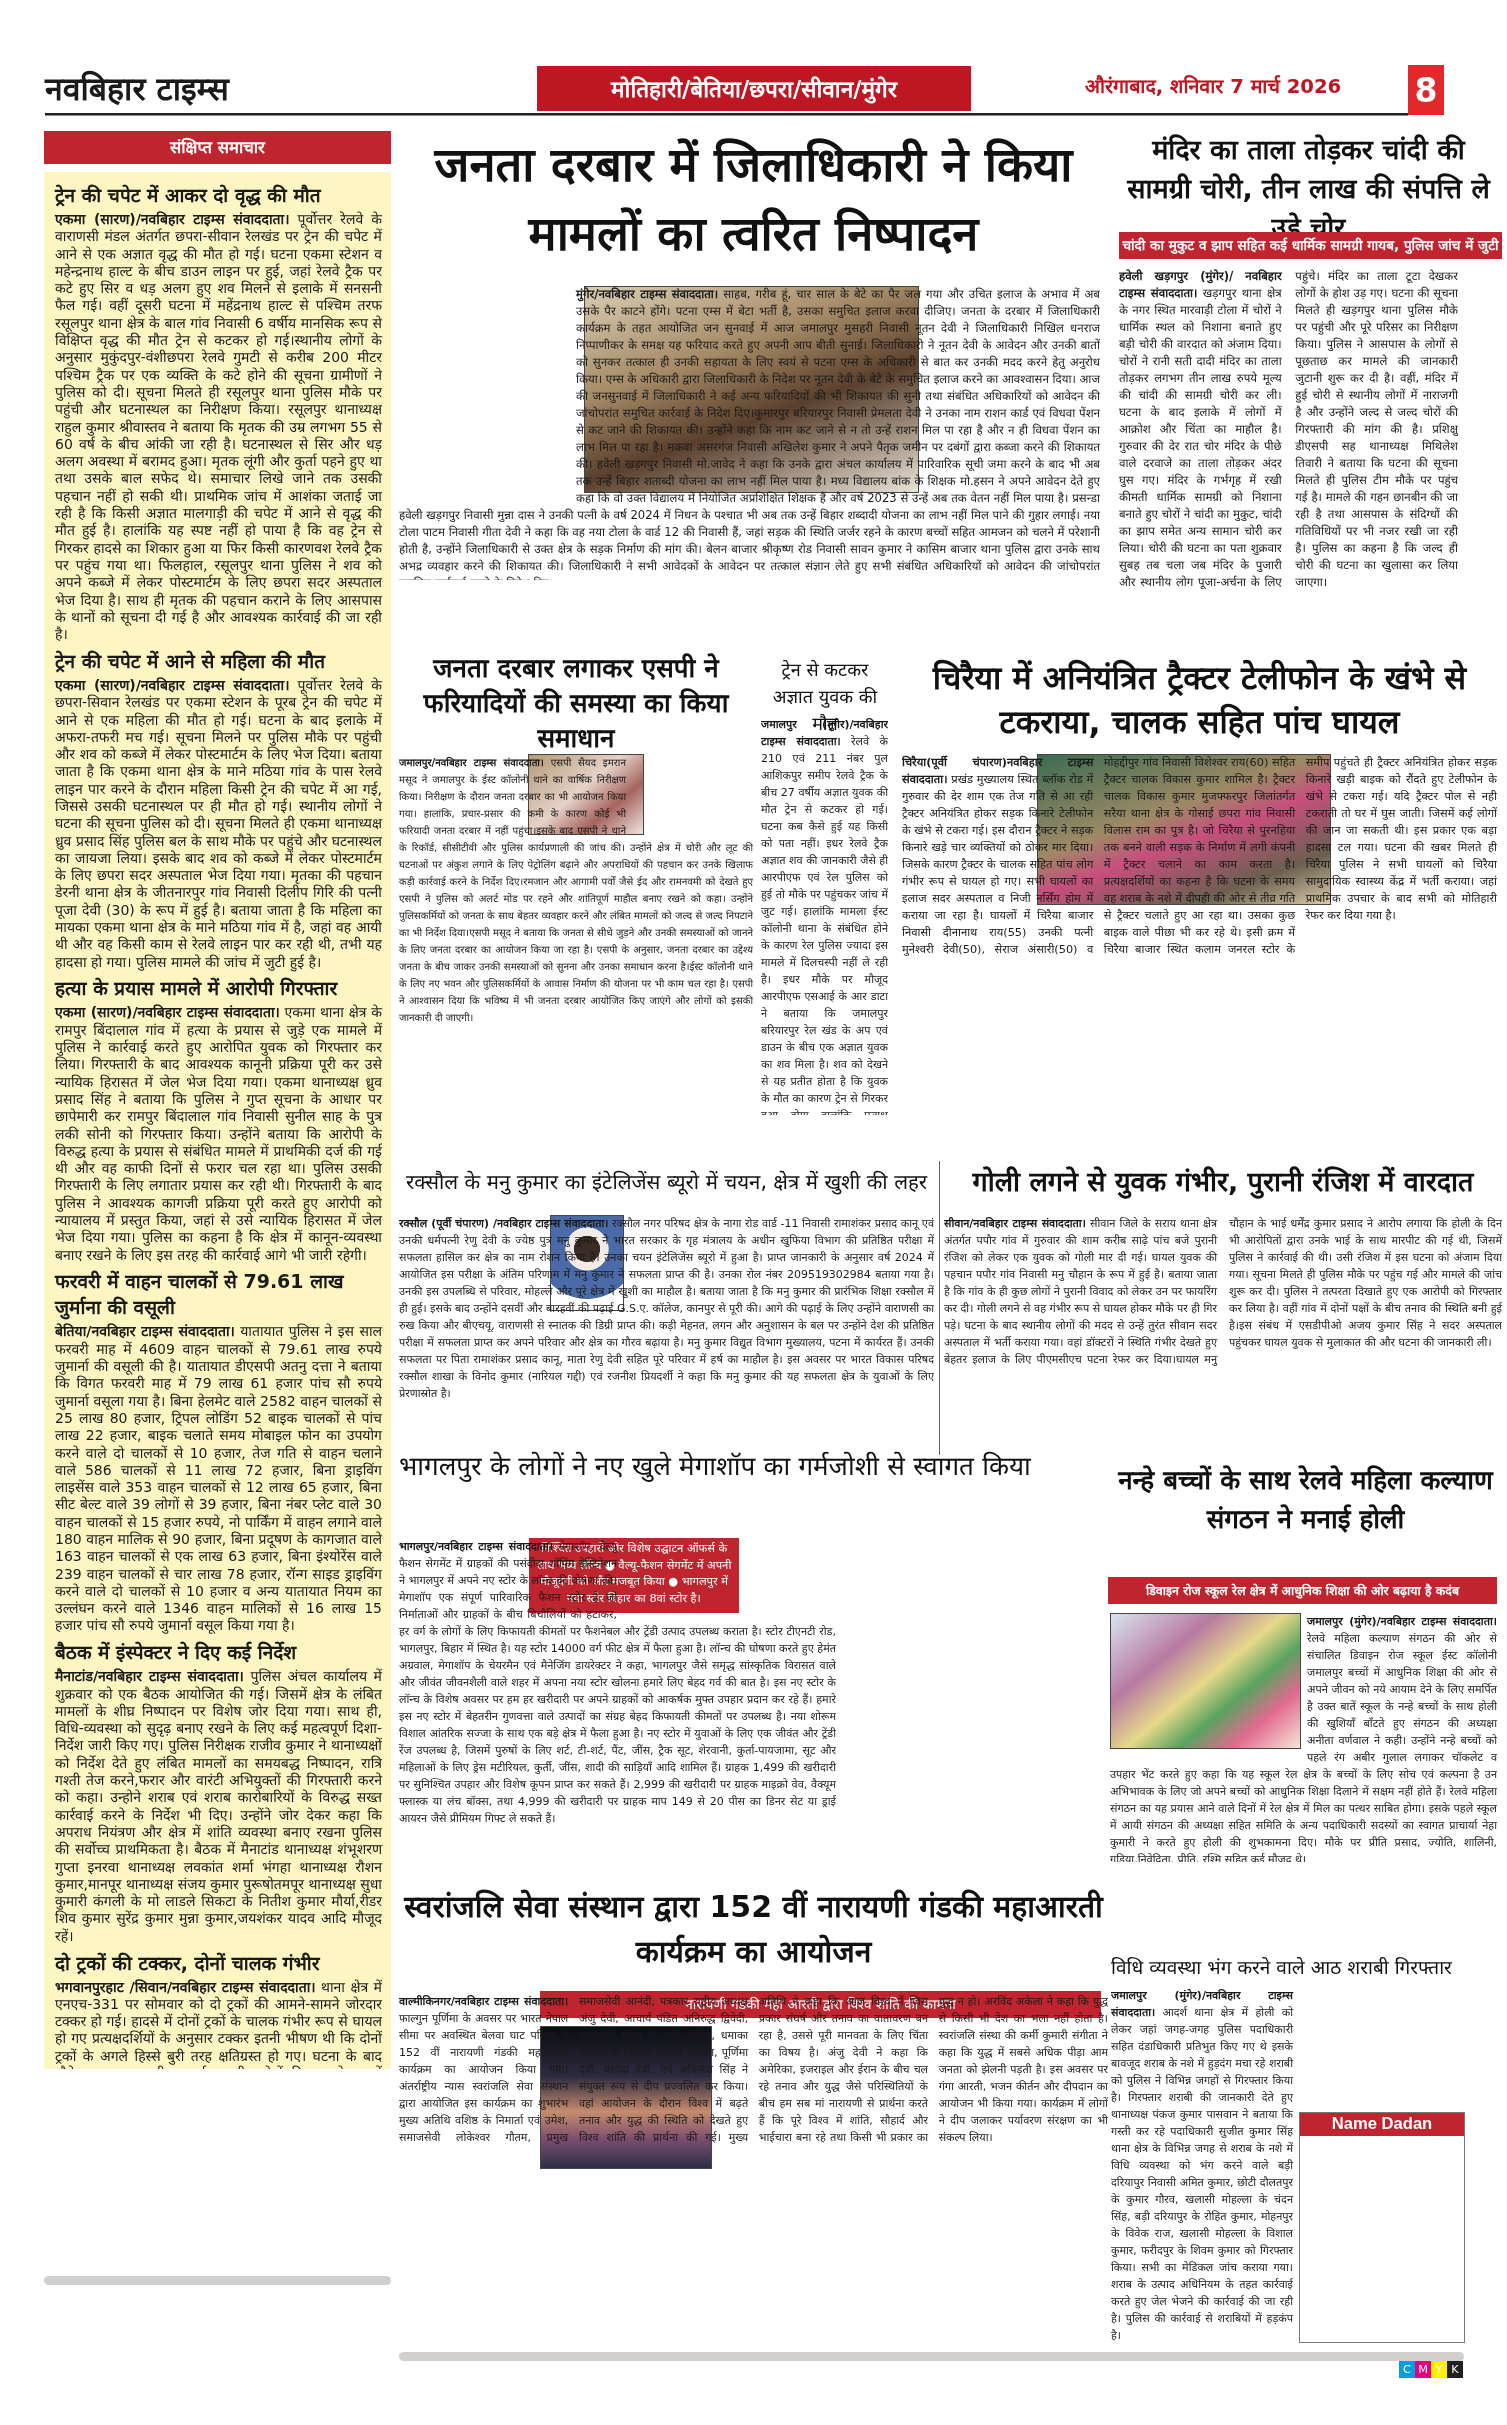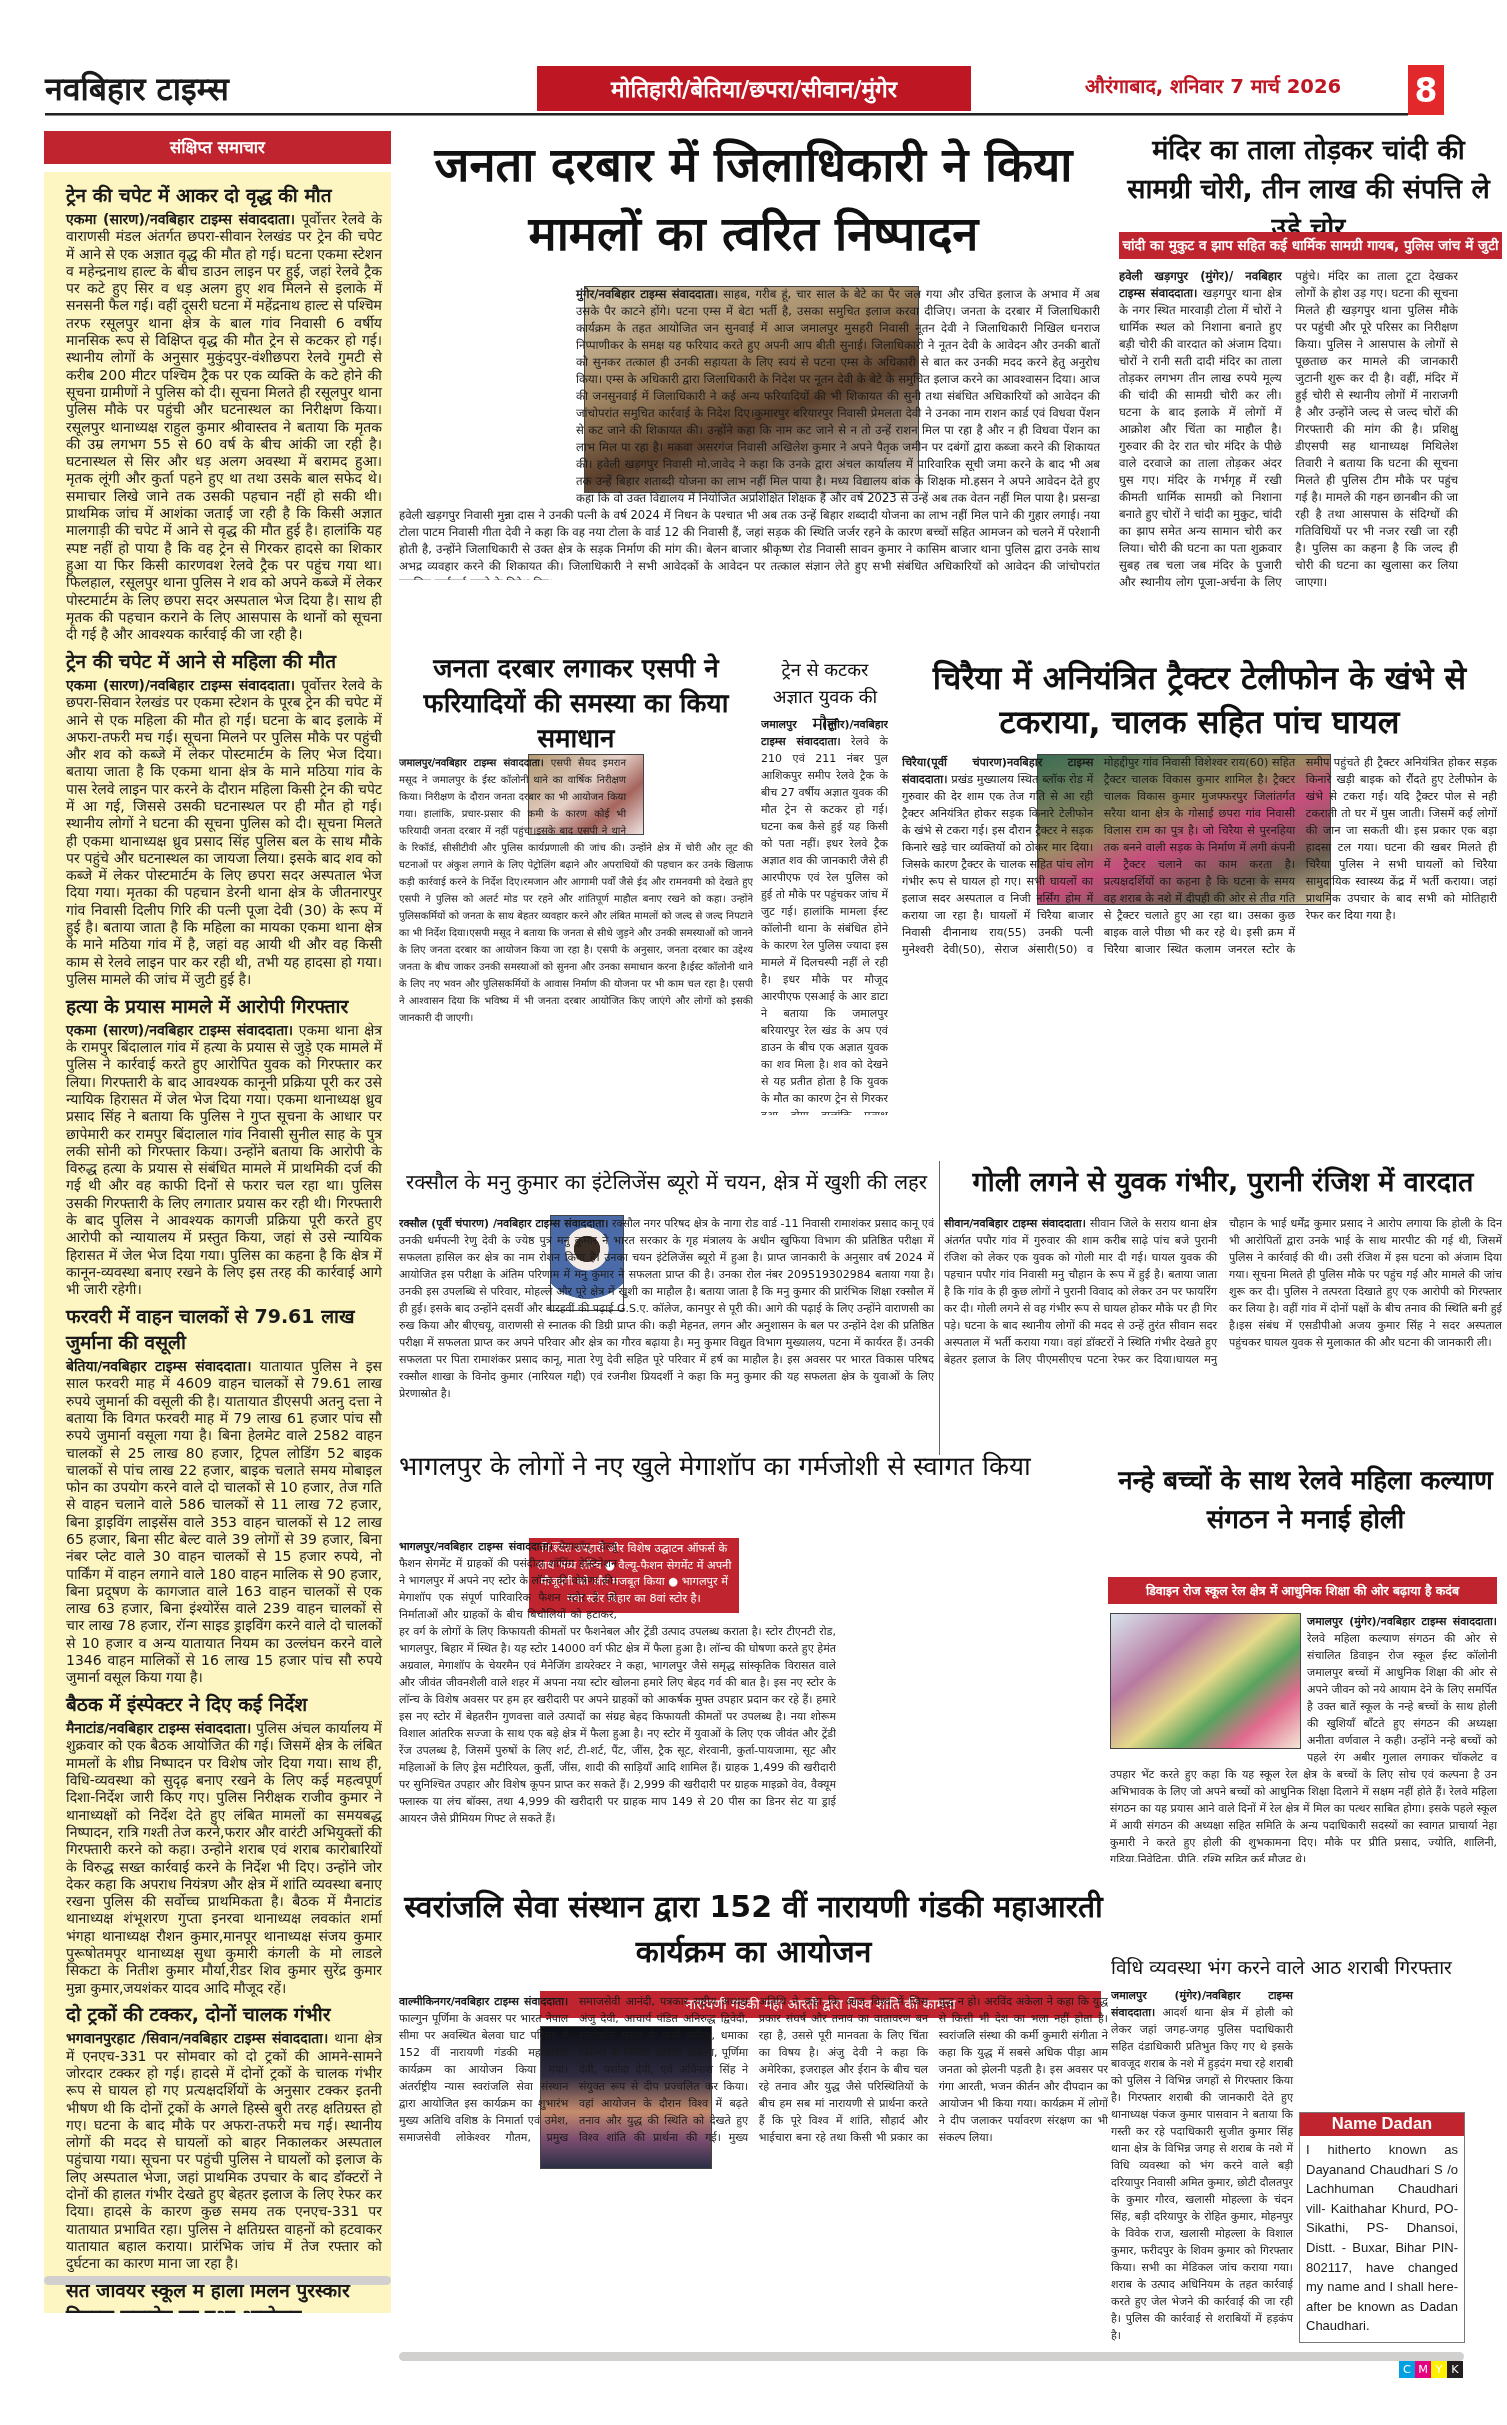--- a/index.html
+++ b/index.html
@@ -7,21 +7,21 @@
   body { font-family: "DejaVu Sans", "Liberation Sans", sans-serif; color: #1a1a1a; position: relative; }
   .abs { position: absolute; }
   .mast-title { left: 45px; top: 66px; font-size: 32px; font-weight: bold; font-family: "DejaVu Serif", serif; }
   .mast-band { left: 537px; top: 66px; width: 434px; height: 45px; background: #be1622; color: #fff; font-size: 22.6px; font-weight: bold; display: flex; align-items: center; justify-content: center; }
   .mast-date { left: 1085px; top: 72px; color: #be1622; font-size: 19.6px; font-weight: bold; }
   .mast-page { left: 1408px; top: 65px; width: 36px; height: 50px; background: #e2282a; color: #fff; font-size: 33px; font-weight: bold; display: flex; align-items: center; justify-content: center; }
   .mast-rule { left: 45px; top: 113px; width: 1363px; height: 3px; background: #222; border-bottom: 0.8px solid #888; }
 
   .brief { left: 44px; top: 131px; width: 347px; height: 2291px; }
   .brief-head { background: #c0242e; color: #fff; text-align: center; font-size: 16.6px; font-weight: bold; height: 33px; line-height: 33px; margin-bottom: 7.5px; }
-  .brief-body { background: #fdf6c2; padding: 6px 9px 15px 22px; height: 2141px; overflow: hidden; }
+  .brief-body { background: #fdf6c2; padding: 6px 9px 15px 11px; height: 1897px; overflow: hidden; }
   .brief h3 { font-size: 19px; font-weight: bold; line-height: 26px; margin: 4.5px 0 3px; }
   .brief p { font-size: 14px; line-height: 17.3px; text-align: justify; }
   .brief p b { font-weight: bold; }
   .brief .photo { height: 113px; margin: 4.5px 0; background: linear-gradient(135deg,#6f7d9a,#c9b6a5 40%,#8a4c4c 60%,#d8d3c8); border: 0.8px solid #555; }
   .scrollbar { left: 44px; top: 2276px; width: 347px; height: 9px; border-radius: 4.5px; background: #d2cfcf; }
 
   .headline { font-weight: bold; color: #111; font-family: "DejaVu Sans", sans-serif; text-align: center; line-height: 1.2; }
   .body-text { font-size: 11.6px; line-height: 17px; text-align: justify; column-gap: 10.6px; }
   .body-text b { font-weight: bold; }
   .photo-box { border: 1.5px solid #444; }
@@ -139,21 +139,20 @@
 </div>
 
 <div class="abs headline" style="left:1111px;top:1954px;width:377px;font-size:19px;line-height:27px;font-weight:normal;text-align:left;">विधि व्यवस्था भंग करने वाले आठ शराबी गिरफ्तार</div>
 <div class="abs body-text" style="left:1111px;top:1987px;width:354px;height:362px;overflow:hidden;font-size:11px;">
   <div style="float:right;width:172px;height:241px;margin-top:121px;"></div>
   <b>जमालपुर (मुंगेर)/नवबिहार टाइम्स संवाददाता।</b> <span>आदर्श थाना क्षेत्र में होली को लेकर जहां जगह-जगह पुलिस पदाधिकारी सहित दंडाधिकारी प्रतिभुत किए गए थे इसके बावजूद शराब के नशे में हुड़दंग मचा रहे शराबी को पुलिस ने विभिन्न जगहों से गिरफ्तार किया है। गिरफ्तार शराबी की जानकारी देते हुए थानाध्यक्ष पंकज कुमार पासवान ने बताया कि गस्ती कर रहे पदाधिकारी सुजीत कुमार सिंह थाना क्षेत्र के विभिन्न जगह से शराब के नशे में विधि व्यवस्था को भंग करने वाले बड़ी दरियापुर निवासी अमित कुमार, छोटी दौलतपुर के कुमार गौरव, खलासी मोहल्ला के चंदन सिंह, बड़ी दरियापुर के रोहित कुमार, मोहनपुर के विवेक राज, खलासी मोहल्ला के विशाल कुमार, फरीदपुर के शिवम कुमार को गिरफ्तार किया। सभी का मेडिकल जांच कराया गया। शराब के उत्पाद अधिनियम के तहत कार्रवाई करते हुए जेल भेजने की कार्रवाई की जा रही है। पुलिस की कार्रवाई से शराबियों में हड़कंप है।</span>
 </div>
 
 <div class="abs namebox">
   <div class="hd">Name Dadan</div>
-  <div class="tx">I hitherto known as Dayanand Chaudhari S /o Lachhuman Chaudhari vill- Kaithahar Khurd, PO- Sikathi, PS- Dhansoi, Distt. - Buxar, Bihar PIN-802117, have changed my name and I shall here-after be known as Dadan Chaudhari.</div>
 </div>
 
 <div class="abs" style="left:399px;top:2352px;width:1065px;height:9px;background:#d2cfcf;border-radius:4.5px;"></div>
 <div class="abs cmyk">
   <span style="background:#00a0e3">C</span>
   <span style="background:#e4007f">M</span>
   <span style="background:#fff100">Y</span>
   <span style="background:#231f20">K</span>
 </div>
 

